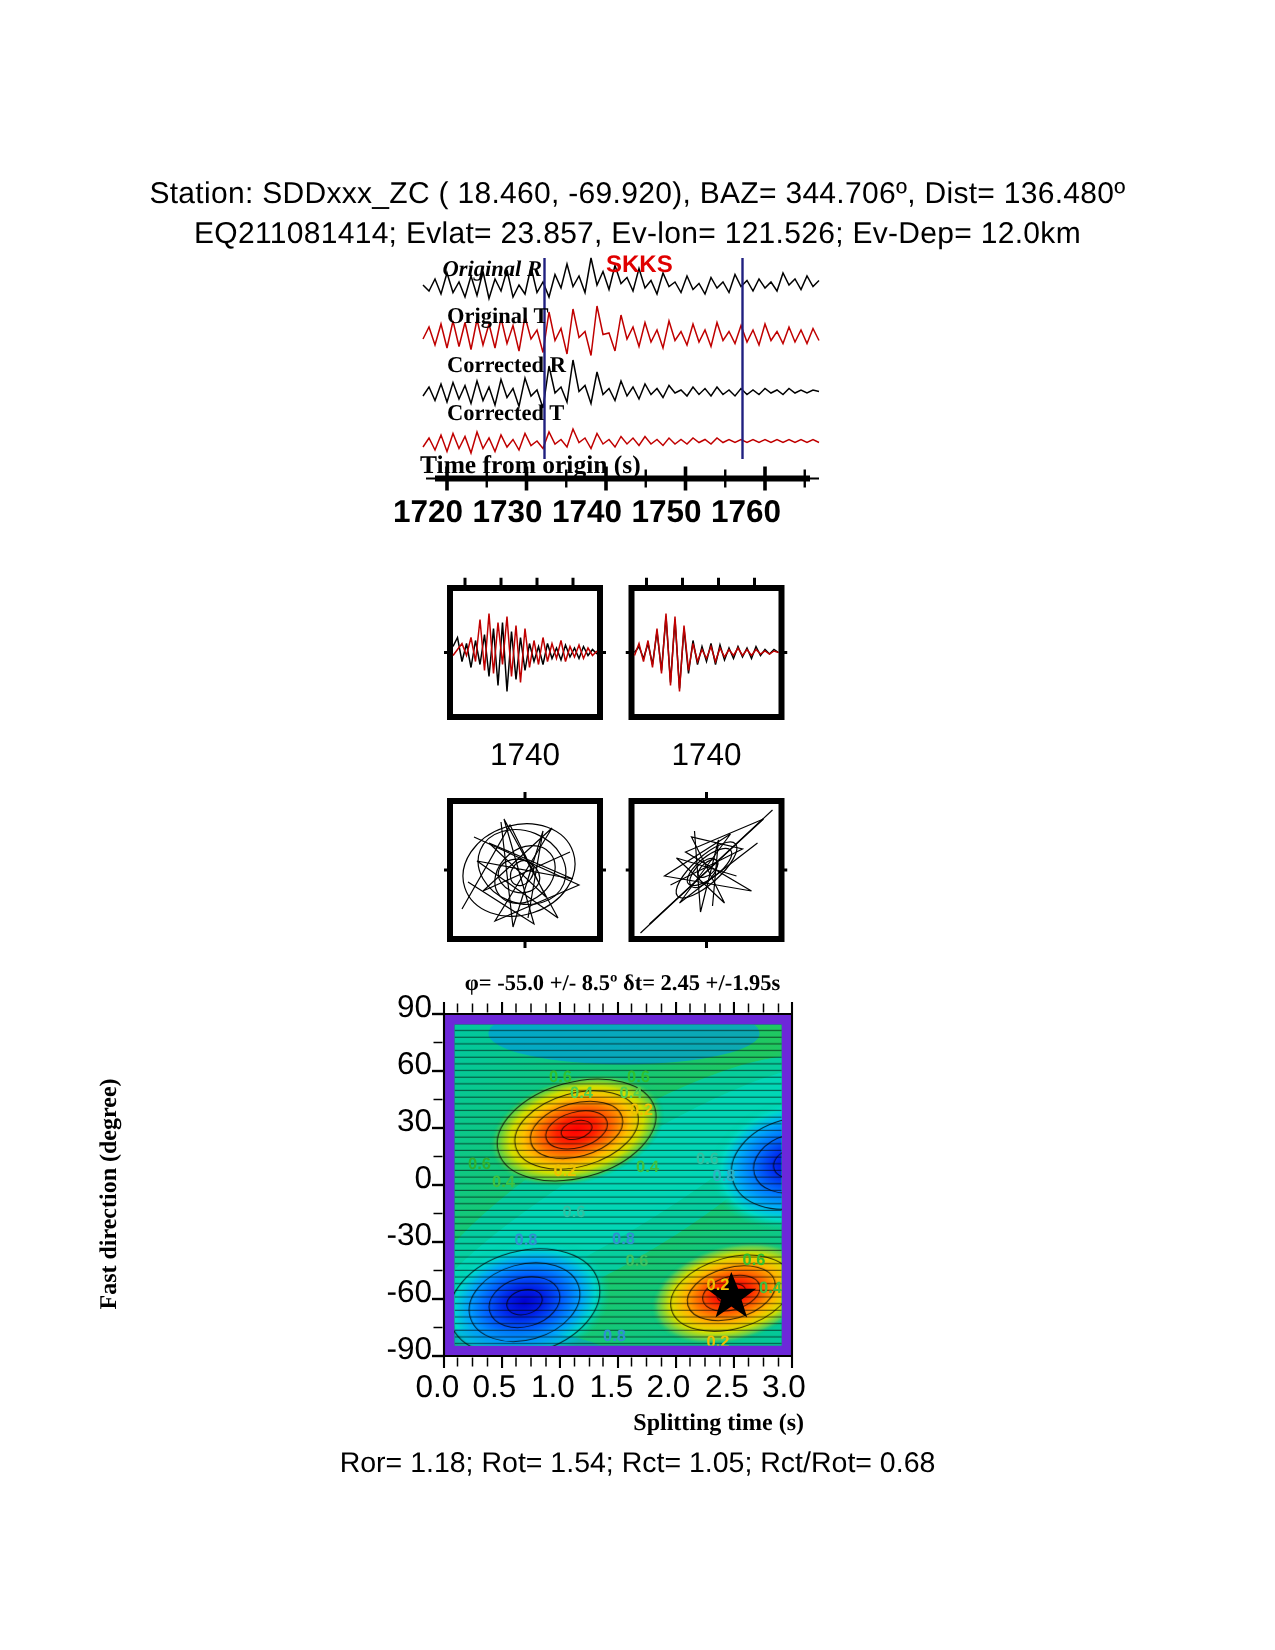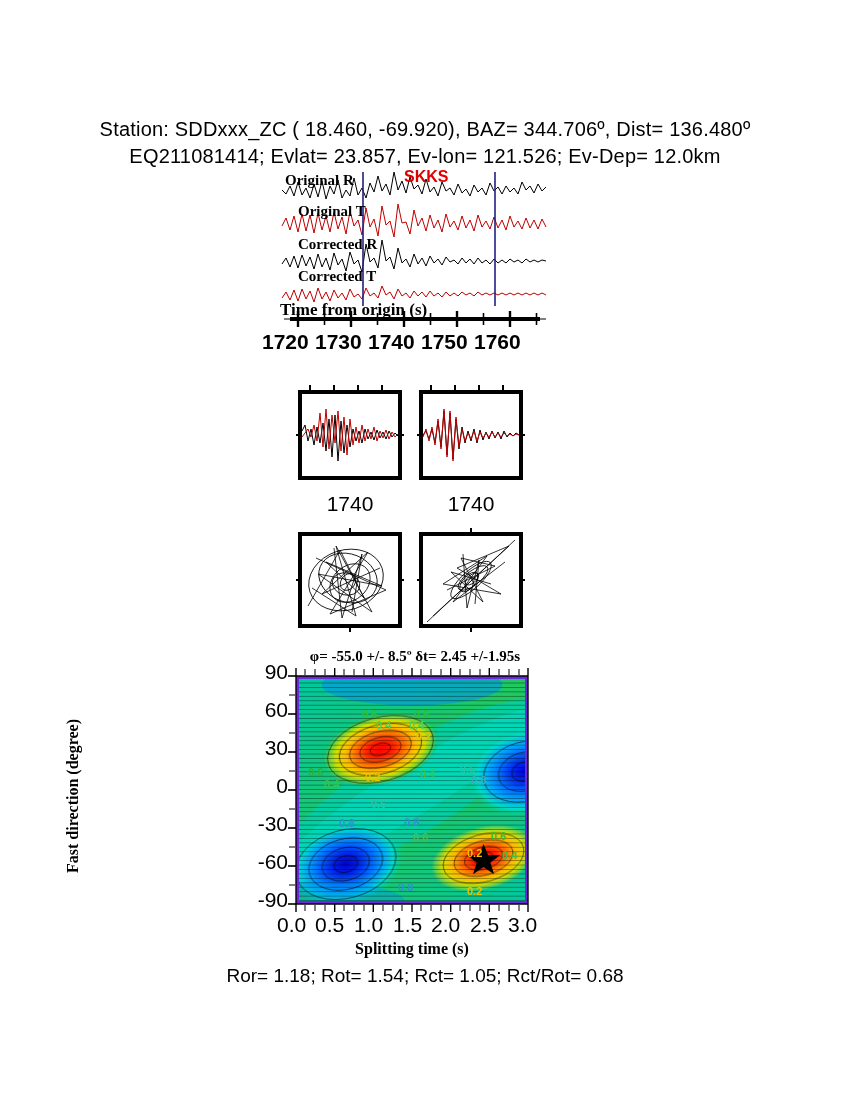--- a/index.html
+++ b/index.html
@@ -35,21 +35,21 @@
 
     <polyline fill="none" stroke="#000000" stroke-width="1" points="2,96 6,90 10,99 14,88 18,100 22,87 26,98 30,89 34,101 38,86 42,99 46,90 50,102 54,85 58,97 62,91 66,103 70,84 74,96 78,92 82,104 86,76 90,94 94,90 98,100 102,72 106,93 110,89 114,101 118,80 122,95 126,91 130,99 134,86 138,96 142,90 146,98 150,88 154,95 158,91 162,97 166,89 170,94 174,92 178,96 182,90 186,95 190,91 194,96 198,90 202,95 206,92 210,96 214,91 218,95 222,92 226,95 230,91 234,94 238,92 242,95 246,91 250,94 254,92 258,94 262,92 266,93"></polyline>
 
     <polyline fill="none" stroke="#c00000" stroke-width="1" points="2,130 6,124 10,132 14,122 18,133 22,121 26,131 30,123 34,134 38,120 42,131 46,124 50,133 54,122 58,130 62,125 66,132 70,121 74,129 78,126 82,131 86,120 90,128 94,125 98,130 102,118 106,127 110,124 114,131 118,121 122,128 126,125 130,130 134,123 138,128 142,124 146,129 150,123 154,128 158,125 162,129 166,124 170,128 174,125 178,128 182,124 186,127 190,125 194,128 198,124 202,127 206,125 210,127 214,125 218,127 222,125 226,127 230,125 234,127 238,125 242,127 246,125 250,127 254,125 258,127 262,125 266,127"></polyline>
 
     <line x1="83" y1="4" x2="83" y2="138" stroke="#202080" stroke-width="1.6"></line>
     <line x1="215" y1="4" x2="215" y2="138" stroke="#202080" stroke-width="1.6"></line>
   </svg>
 </div>
 
-<div class="abs wf-label" style="left:285px;top:172px;"><span>Original R</span></div>
+<div class="abs wf-label" style="left:295px;top:172px;font-style:italic;"><span>Original R</span></div>
 <div class="abs wf-label" style="left:298px;top:203px;"><span>Original T</span></div>
 <div class="abs wf-label" style="left:298px;top:236px;"><span>Corrected R</span></div>
 <div class="abs wf-label" style="left:298px;top:268px;"><span>Corrected T</span></div>
 
 <div class="abs skks" style="left:404px;top:168px;color:#e00000;">
   <span>SKKS</span>
 </div>
 
 <div class="abs" style="left:280px;top:308px;width:270px;height:22px;">
   <svg width="270" height="22" viewBox="0 0 270 22">
@@ -174,21 +174,21 @@
 <div class="abs" style="left:246px;top:672px;width:46px;height:232px;text-align:right;">
   <span class="ticknum abs" style="right:4px;top:-12px;">90</span>
   <span class="ticknum abs" style="right:4px;top:26px;">60</span>
   <span class="ticknum abs" style="right:4px;top:64px;">30</span>
   <span class="ticknum abs" style="right:4px;top:102px;">0</span>
   <span class="ticknum abs" style="right:4px;top:140px;">-30</span>
   <span class="ticknum abs" style="right:4px;top:178px;">-60</span>
   <span class="ticknum abs" style="right:4px;top:216px;">-90</span>
 </div>
 
-<div class="abs" style="left:296px;top:676px;width:232px;height:228px;border:3px solid #6d28d9;box-sizing:border-box;overflow:hidden;background:#00a060;">
+<div class="abs" style="left:296px;top:676px;width:232px;height:228px;border:7px solid #6d28d9;box-sizing:border-box;overflow:hidden;background:#00a060;">
   <svg width="226" height="222" viewBox="0 0 300 300" preserveAspectRatio="none" style="position:absolute;left:0;top:0;">
     <defs>
       <radialGradient id="gmaxA" cx="50%" cy="50%" r="50%">
         <stop offset="0%" stop-color="#ff0000"></stop>
         <stop offset="22%" stop-color="#ff2000"></stop>
         <stop offset="42%" stop-color="#ff7000"></stop>
         <stop offset="60%" stop-color="#ffc000"></stop>
         <stop offset="76%" stop-color="#d0e000"></stop>
         <stop offset="90%" stop-color="#50d050"></stop>
         <stop offset="100%" stop-color="#00c080" stop-opacity="0"></stop>
@@ -370,19 +370,19 @@
 <div class="abs" style="left:270px;top:913px;width:290px;height:26px;">
   <span class="ticknum abs" style="left:7px;top:0;">0.0</span>
   <span class="ticknum abs" style="left:45px;top:0;">0.5</span>
   <span class="ticknum abs" style="left:84px;top:0;">1.0</span>
   <span class="ticknum abs" style="left:123px;top:0;">1.5</span>
   <span class="ticknum abs" style="left:161px;top:0;">2.0</span>
   <span class="ticknum abs" style="left:200px;top:0;">2.5</span>
   <span class="ticknum abs" style="left:238px;top:0;">3.0</span>
 </div>
 
-<div class="abs axlabel" style="left:288px;top:940px;width:248px;text-align:center;font-size:16px;">
+<div class="abs axlabel" style="left:288px;top:940px;width:248px;text-align:right;font-size:16px;">
   <span>Splitting time (s)</span>
 </div>
 
 <div class="abs" style="left:0;top:965px;width:850px;text-align:center;font-size:19px;">
   <span>Ror= 1.18; Rot= 1.54; Rct= 1.05; Rct/Rot= 0.68</span>
 </div>
 
 </body></html>

